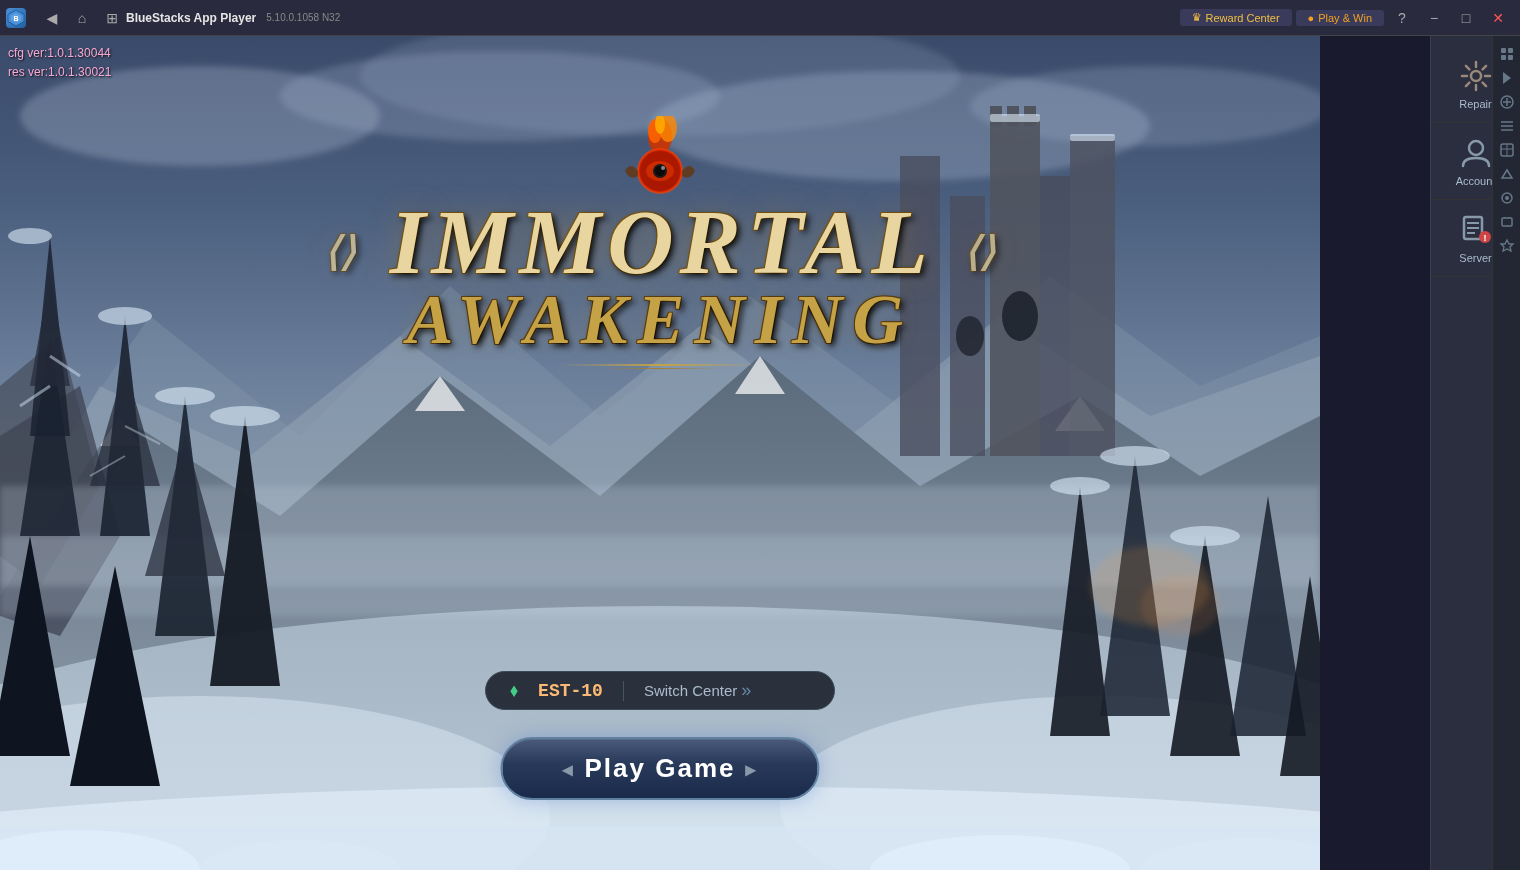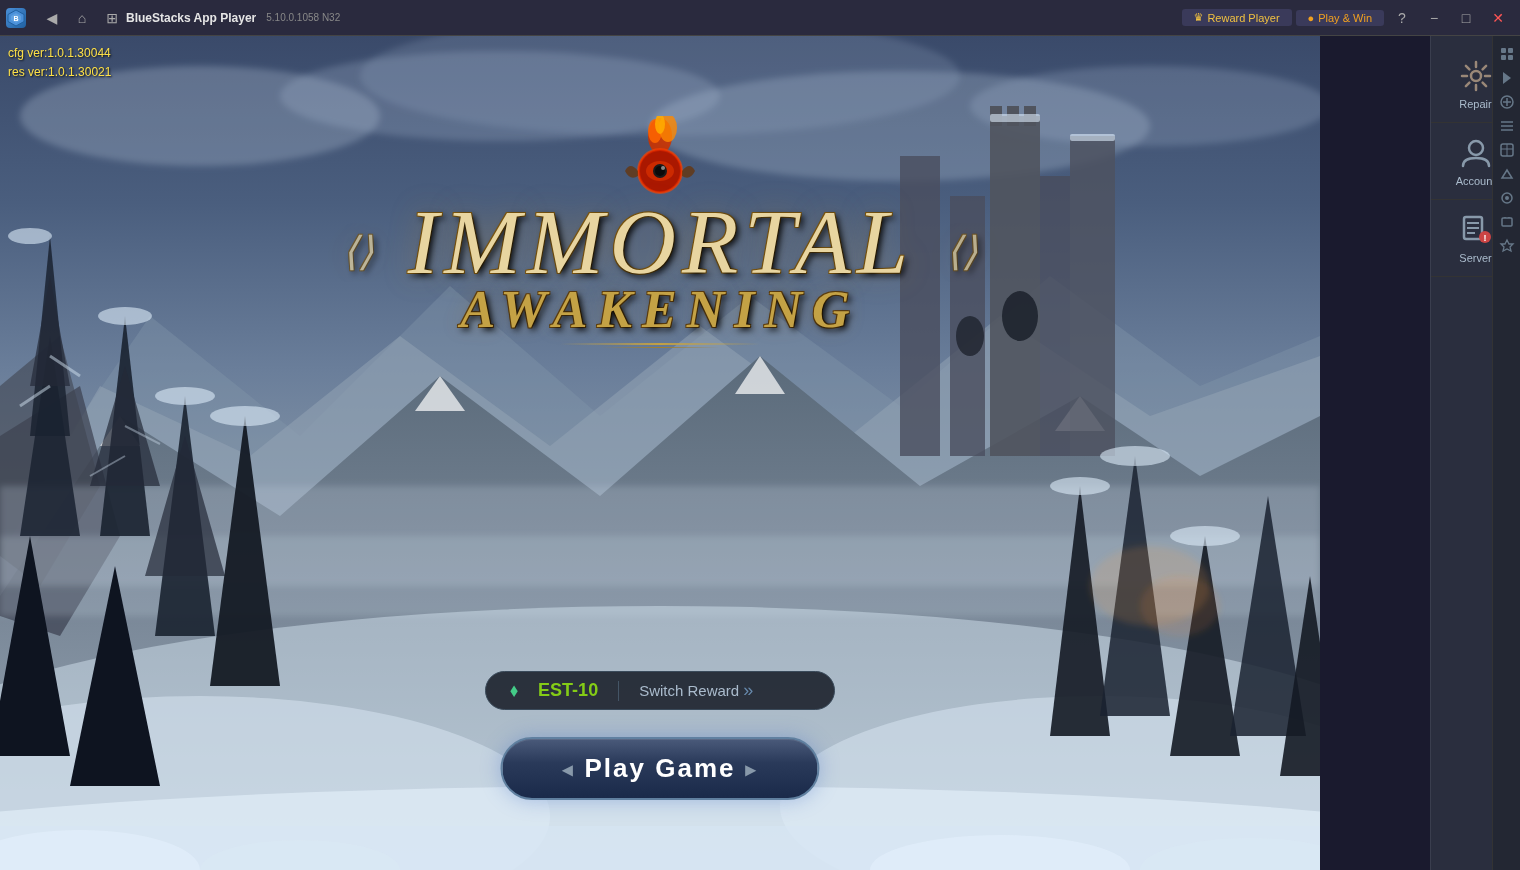--- a/index.html
+++ b/index.html
@@ -96,21 +96,21 @@
       height: 834px;
       overflow: hidden;
       background: #1a2a4a;
     }
 
     
     #version-info {
       position: absolute;
       top: 8px;
       left: 8px;
-      color: #fde047;
+      color: #f9a8d4;
       font-size: 12px;
       line-height: 1.6;
       text-shadow: 1px 1px 2px rgba(0,0,0,0.8);
       z-index: 10;
     }
 
     
     #game-logo {
       position: absolute;
       top: 80px;
@@ -137,23 +137,24 @@
       z-index: 10;
       min-width: 350px;
     }
 
     .server-diamond {
       color: #44cc88;
       font-size: 18px;
     }
 
     #server-name {
-      color: #84cc16;
+      color: #fdba74;
       font-size: 18px;
       font-weight: bold;
+      font-family: Liberation Mono, monospace;
     }
 
     .server-divider {
       width: 1px;
       height: 20px;
       background: #445566;
     }
 
     #switch-server-btn {
       color: #aabbcc;
@@ -293,21 +294,21 @@
     <button class="titlebar-icon-btn">◀</button>
     <button class="titlebar-icon-btn">⌂</button>
     <button class="titlebar-icon-btn">⊞</button>
   </div>
   <span id="titlebar-appname">BlueStacks App Player</span>
   <span id="titlebar-version">5.10.0.1058  N32</span>
 
   <div id="titlebar-controls">
     <button class="titlebar-btn" id="reward-center-btn">
       <span style="color:#f0c040;">♛</span>
-      <span>Reward Player</span>
+      <span>Reward Center</span>
     </button>
     <button class="titlebar-btn" id="play-win-btn">
       <span style="color:#f0a020;">●</span>
       <span>Play &amp; Win</span>
     </button>
     <button class="titlebar-icon-btn">?</button>
     <button class="titlebar-icon-btn">−</button>
     <button class="titlebar-icon-btn">□</button>
     <button class="titlebar-icon-btn" id="close-btn">✕</button>
   </div>
@@ -464,56 +465,56 @@
       <circle cx="43" cy="52" r="2" fill="rgba(255,255,255,0.5)"></circle>
 
       <circle cx="40" cy="55" r="22" fill="none" stroke="#ff4400" stroke-width="2" opacity="0.6"></circle>
 
       <path d="M 18,55 Q 10,45 5,55 Q 10,65 18,60" fill="#6a3000" opacity="0.7"></path>
       <path d="M 62,55 Q 70,45 75,55 Q 70,65 62,60" fill="#6a3000" opacity="0.7"></path>
     </svg>
 
     <div style="
       font-size: 92px;
-      font-weight: 400;
+      font-weight: 700;
       font-style: italic;
       font-family: Georgia, 'Times New Roman', serif;
       color: #e8d5a0;
       text-shadow: 3px 3px 6px rgba(0,0,0,0.9), 0 0 30px rgba(180,130,40,0.4), -1px -1px 0 #7a5510, 1px -1px 0 #7a5510, -1px 1px 0 #7a5510, 1px 1px 0 #7a5510;
       letter-spacing: 6px;
       line-height: 1;
       position: relative;
     ">
       
       <span style="font-size:40px; vertical-align:middle; opacity:0.7; letter-spacing:0; margin-right:5px;">⟨⟩</span>
       <span>IMMORTAL</span>
       <span style="font-size:40px; vertical-align:middle; opacity:0.7; letter-spacing:0; margin-left:5px;">⟨⟩</span>
     </div>
     <div style="
-      font-size: 52px;
+      font-size: 70px;
       font-weight: 900;
       font-style: italic;
       font-family: Georgia, 'Times New Roman', serif;
       color: #c4a245;
       text-shadow: 3px 3px 6px rgba(0,0,0,0.95), 0 0 20px rgba(160,110,30,0.3), -1px -1px 0 #604010, 1px -1px 0 #604010, -1px 1px 0 #604010, 1px 1px 0 #604010;
       letter-spacing: 10px;
       margin-top: -8px;
       position: relative;
     ">AWAKENING</div>
 
     <div style="margin: 0 auto; width:200px; height:2px; background:linear-gradient(90deg, transparent, #c4a245, transparent); margin-top:4px;"></div>
     <div style="margin: 2px auto 0; width:120px; height:1px; background:linear-gradient(90deg, transparent, #a08030, transparent);"></div>
   </div>
 
   <div id="server-bar">
     <span class="server-diamond">⬧</span>
     <span id="server-name">EST-10</span>
     <div class="server-divider"></div>
     <button id="switch-server-btn">
-      <span>Switch Reward</span>
+      <span>Switch Center</span>
       <span style="color:#6688aa; font-size:18px;">»</span>
     </button>
   </div>
 
   <button id="start-game-btn">
     <span class="start-arrow">◂</span>
     <span>Play Game</span>
     <span class="start-arrow">▸</span>
   </button>
 

